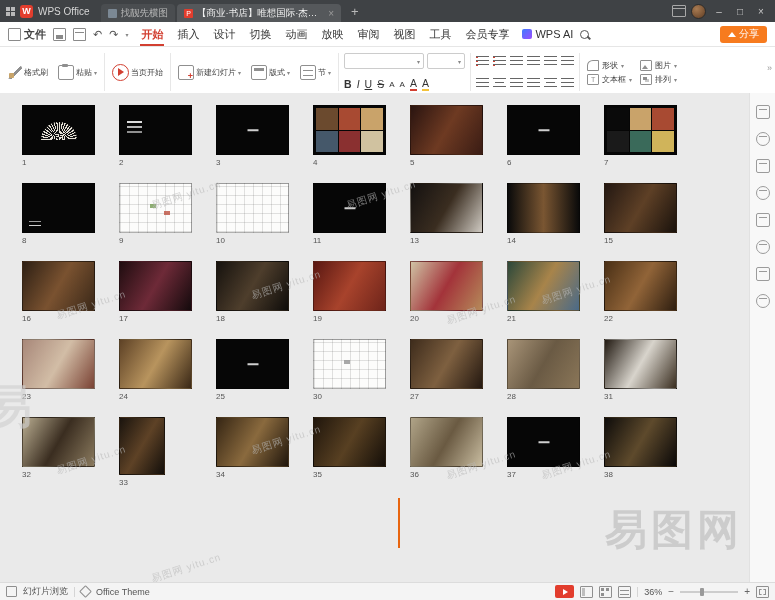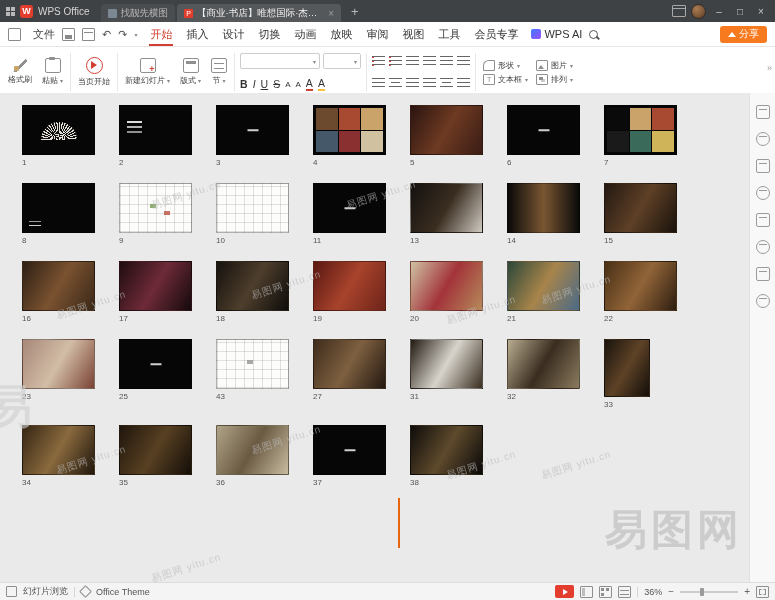--- a/index.html
+++ b/index.html
@@ -30,45 +30,45 @@
   .tspacer{flex:1;}
   .wic{width:12px;height:10px;border:1px solid #a8a8a8;border-radius:1px;position:relative;flex:none;}
   .wic::after{content:"";position:absolute;left:0;right:0;top:2px;border-top:1px solid #a8a8a8;}
   .avatar{width:13px;height:13px;border-radius:50%;flex:none;
     background:radial-gradient(circle at 35% 30%,#a97b52,#5f3d24);border:1px solid #2c2c2c;}
   .winbtn{width:16px;text-align:center;color:#c9c9c9;font-size:10px;flex:none;}
 
   
   #menubar{height:24px;background:#fff;border-bottom:1px solid #e6e6e6;display:flex;
     align-items:center;gap:7px;padding:0 8px;font-size:11px;color:#333;}
-  #file-btn{display:flex;align-items:center;gap:12px;color:#444;}
+  #file-btn{display:flex;align-items:center;gap:3px;color:#444;font-weight:bold;}
   .qico{width:11px;height:11px;border:1px solid #8a8a8a;border-radius:1px;position:relative;flex:none;}
   .qico.save::after{content:"";position:absolute;left:2px;right:2px;bottom:1px;height:4px;background:#8a8a8a;}
   .qico.print{border-radius:1px 1px 0 0;}
   .qico.print::after{content:"";position:absolute;left:1px;right:1px;top:3px;border-top:1px solid #8a8a8a;}
   .arrglyph{font-size:11px;color:#555;}
   .mini-caret{font-size:6px;color:#888;}
   #menu-tabs{display:flex;gap:2px;height:24px;align-items:center;}
   .mtab{padding:0 6px;height:24px;line-height:24px;position:relative;color:#333;white-space:nowrap;}
-  .mtab.active{color:#d23f31;font-weight:normal;}
+  .mtab.active{color:#d23f31;font-weight:bold;}
   .mtab.active::after{content:"";position:absolute;left:5px;right:5px;bottom:0;height:2px;background:#d23f31;}
   .aiitem{display:flex;align-items:center;gap:3px;white-space:nowrap;}
   .aicube{width:10px;height:10px;border-radius:2px;background:linear-gradient(135deg,#3f7bff,#9b4dff);}
   .magnifier{width:7px;height:7px;border:1.5px solid #555;border-radius:50%;position:relative;flex:none;}
   .magnifier::after{content:"";position:absolute;left:6px;top:6px;width:4px;height:1.5px;background:#555;transform:rotate(45deg);}
   .menusp{flex:1;}
   #share-btn{height:17px;background:#f77b1e;border-radius:3px;color:#fff;display:flex;
     align-items:center;gap:3px;padding:0 8px;font-size:10px;}
   .share-arrow{width:0;height:0;border-left:4px solid transparent;border-right:4px solid transparent;border-bottom:5px solid #fff;}
 
   
   #ribbon{height:46px;background:#fff;border-bottom:1px solid #d9d9d9;display:flex;
     align-items:stretch;padding:2px 4px;position:relative;gap:2px;}
   .sep{width:1px;background:#e7e7e7;margin:4px 1px;}
-  .bb{display:flex;flex-direction:column;align-items:center;justify-content:center;gap:2px;
+  .bb{display:flex;flex-direction:row;align-items:center;justify-content:center;gap:2px;
     padding:1px 4px;font-size:8px;color:#444;white-space:nowrap;}
   .bic{width:14px;height:13px;border:1px solid #8f8f8f;border-radius:2px;position:relative;}
   .bic.brush{border:none;background:linear-gradient(135deg,transparent 45%,#8f8f8f 45% 60%,transparent 60%);}
   .bic.brush::after{content:"";position:absolute;left:1px;bottom:1px;width:5px;height:5px;background:#c8a46a;border-radius:1px;}
   .bic.clip::after{content:"";position:absolute;left:3px;top:-2px;width:6px;height:3px;background:#8f8f8f;border-radius:1px;}
   .bic.play{border:none;width:15px;height:15px;border:1.5px solid #d23f31;border-radius:50%;}
   .bic.play::after{content:"";position:absolute;left:4.5px;top:3px;width:0;height:0;
     border-left:6px solid #d23f31;border-top:4px solid transparent;border-bottom:4px solid transparent;}
   .bic.newslide::after{content:"+";position:absolute;right:0;bottom:-2px;font-size:9px;color:#d23f31;font-weight:bold;}
   .bic.layout::after{content:"";position:absolute;left:2px;top:2px;right:2px;height:3px;background:#8f8f8f;}
@@ -478,40 +478,48 @@
   <div class="cell">
     <div class="thumb" style="background: linear-gradient(120deg, rgb(74, 48, 22), rgb(145, 100, 56), rgb(46, 30, 16));"></div>
     <div class="num">22</div>
   </div>
 
   <div class="cell">
     <div class="thumb" style="background: linear-gradient(120deg, rgb(168, 136, 122), rgb(210, 189, 166), rgb(122, 66, 52));"></div>
     <div class="num">23</div>
   </div>
 
+  <div class="cell">
+    <div class="thumb" style="background: linear-gradient(120deg, rgb(94, 66, 38), rgb(184, 148, 94), rgb(58, 40, 22));"></div>
+    <div class="num">24</div>
+  </div>
 
   <div class="cell">
     <div class="thumb">
             <div class="deco dot-center"></div>
           </div>
     <div class="num">25</div>
   </div>
 
   <div class="cell">
     <div class="thumb k-plan">
             <span class="chip" style="background: rgb(153, 153, 153); left: 30px; top: 20px;"></span>
           </div>
-    <div class="num">43</div>
+    <div class="num">30</div>
   </div>
 
   <div class="cell">
     <div class="thumb" style="background: linear-gradient(120deg, rgb(62, 44, 28), rgb(126, 96, 64), rgb(36, 24, 16));"></div>
     <div class="num">27</div>
   </div>
 
+  <div class="cell">
+    <div class="thumb" style="background: linear-gradient(120deg, rgb(168, 148, 120), rgb(106, 90, 68), rgb(138, 118, 88));"></div>
+    <div class="num">28</div>
+  </div>
 
 
 
   <div class="cell">
     <div class="thumb" style="background: linear-gradient(120deg, rgb(34, 26, 18), rgb(216, 212, 204), rgb(58, 46, 32));"></div>
     <div class="num">31</div>
   </div>
 
   <div class="cell">
     <div class="thumb" style="background: linear-gradient(120deg, rgb(184, 172, 144), rgb(58, 45, 32), rgb(138, 122, 94));"></div>

